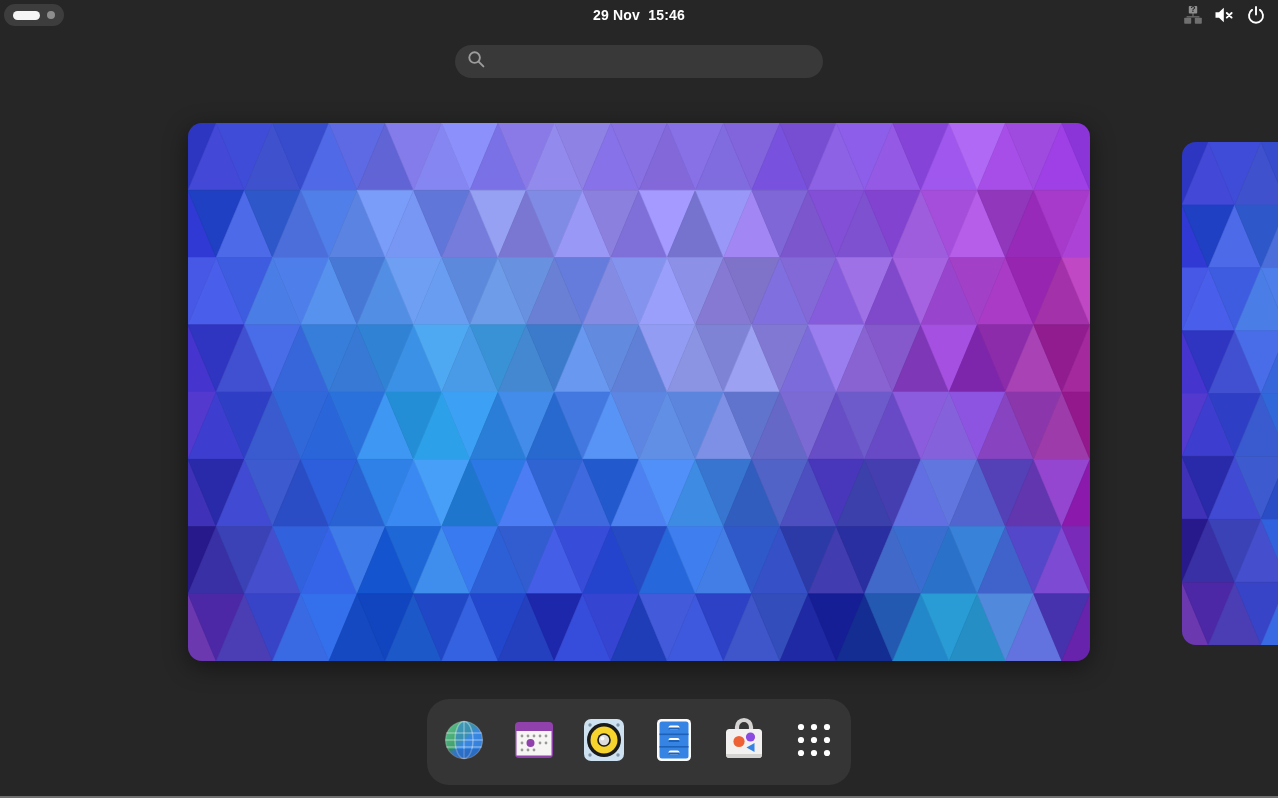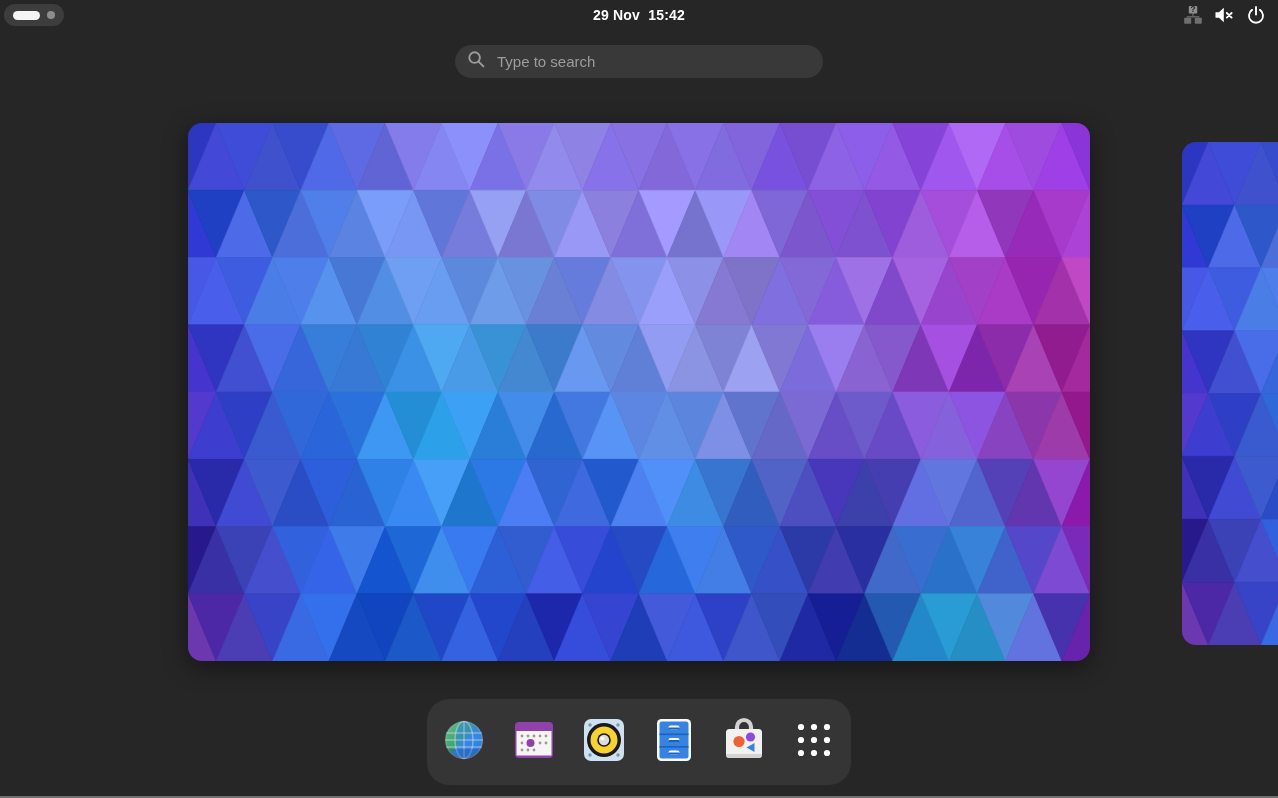--- a/index.html
+++ b/index.html
@@ -64,21 +64,21 @@
 </head>
 <body>
 
 <div class="topbar">
 
   <div class="ws-pill" id="ws-pill">
       <span class="active"></span>
       <span class="idle"></span>
     </div>
 
-  <div class="clock">29 Nov  15:42</div>
+  <div class="clock">29 Nov  15:46</div>
 
   <div class="status-area">
     <span>
       <svg width="20" height="20" viewBox="0 0 20 20">
         <rect x="3.6" y="11.2" width="12.8" height="1.3" fill="#6f6f6f"></rect>
         <rect x="9.4" y="7.6" width="1.2" height="4" fill="#6f6f6f"></rect>
         <rect x="1.2" y="12.8" width="7" height="6" rx="0.8" fill="#6f6f6f"></rect>
         <rect x="11.8" y="12.8" width="7" height="6" rx="0.8" fill="#6f6f6f"></rect>
         <rect x="5.8" y="1" width="8.4" height="7.6" rx="0.8" fill="#8f8f8f"></rect>
         <text x="10" y="7.4" font-size="8.4" font-weight="bold" fill="#2b2b2b" text-anchor="middle" font-family="Liberation Sans, sans-serif">?</text>
@@ -99,21 +99,20 @@
   </div>
 </div>
 
 <div class="search">
   <span>
     <svg width="19" height="19" viewBox="0 0 19 19">
       <circle cx="7.6" cy="7.6" r="5.3" stroke="#9c9c9c" stroke-width="1.9" fill="none"></circle>
       <line x1="11.6" y1="11.6" x2="16.4" y2="16.4" stroke="#9c9c9c" stroke-width="1.9" stroke-linecap="round"></line>
     </svg>
   </span>
-  <input type="text" value="" placeholder="Type to search" style="">
 </div>
 
 <div class="workspace ws-main">
   <svg id="wp1" width="902" height="538" viewBox="0 0 912 544" preserveAspectRatio="none">
       <polygon points="-28.5,0 28.5,0 0,68" fill="rgb(45,54,193)" stroke="rgb(45,54,193)" stroke-width="0.6"></polygon>
       <polygon points="0,68 57,68 28.5,0" fill="rgb(67,72,215)" stroke="rgb(67,72,215)" stroke-width="0.6"></polygon>
       <polygon points="28.5,0 85.5,0 57,68" fill="rgb(63,76,216)" stroke="rgb(63,76,216)" stroke-width="0.6"></polygon>
       <polygon points="57,68 114,68 85.5,0" fill="rgb(64,81,205)" stroke="rgb(64,81,205)" stroke-width="0.6"></polygon>
       <polygon points="85.5,0 142.5,0 114,68" fill="rgb(55,76,205)" stroke="rgb(55,76,205)" stroke-width="0.6"></polygon>
       <polygon points="114,68 171,68 142.5,0" fill="rgb(80,105,230)" stroke="rgb(80,105,230)" stroke-width="0.6"></polygon>

